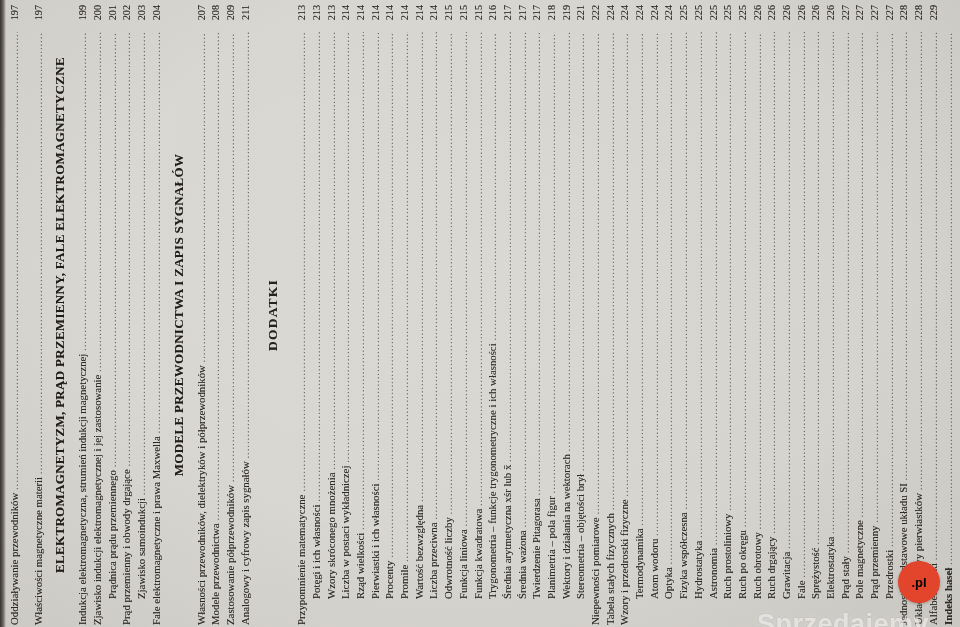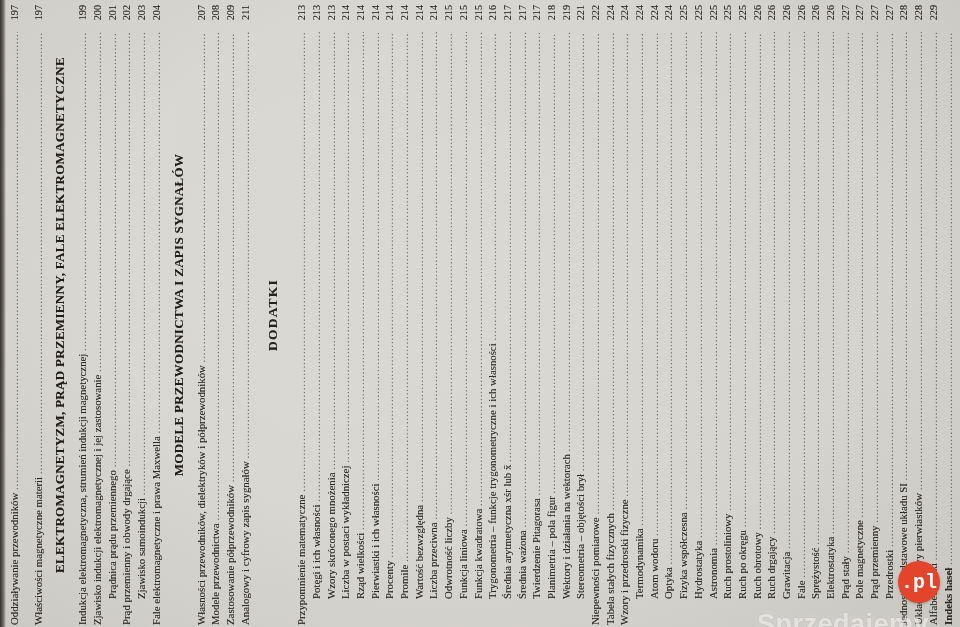--- a/index.html
+++ b/index.html
@@ -63,22 +63,22 @@
     font-family:"Liberation Sans",sans-serif;
     font-size:27px;font-weight:bold;letter-spacing:.5px;
     color:rgba(255,255,255,0.62);
     text-shadow:0 0 2px rgba(120,110,100,.35), 0 0 6px rgba(255,255,255,.3);
     margin-top:15px;
   }
   .wm-badge{
     position:absolute;left:898px;top:561px;z-index:7;
     width:42px;height:42px;border-radius:50%;
     background:#e2452c;
-    color:#ffffff;font-family:Liberation Mono, monospace;
-    font-size:20px;font-weight:bold;
+    color:#000000;font-family:Liberation Sans, sans-serif;
+    font-size:13px;font-weight:bold;
     display:flex;align-items:center;justify-content:center;
     box-shadow:0 1px 3px rgba(60,40,30,.3);
   }
 </style>
 </head>
 <body>
 
 <div id="stage">
   <div class="page" id="toc-page">
       <div class="row gap-after">

